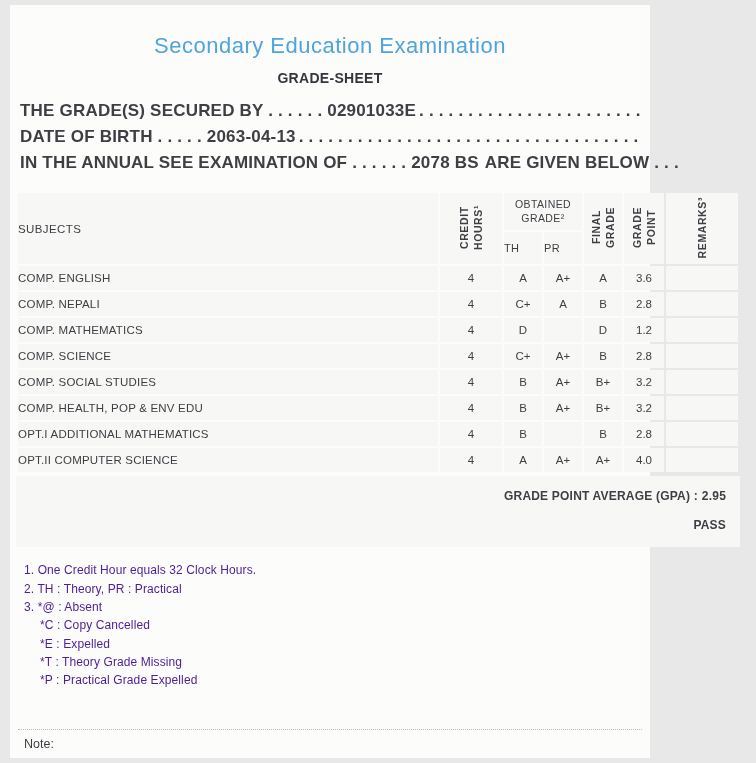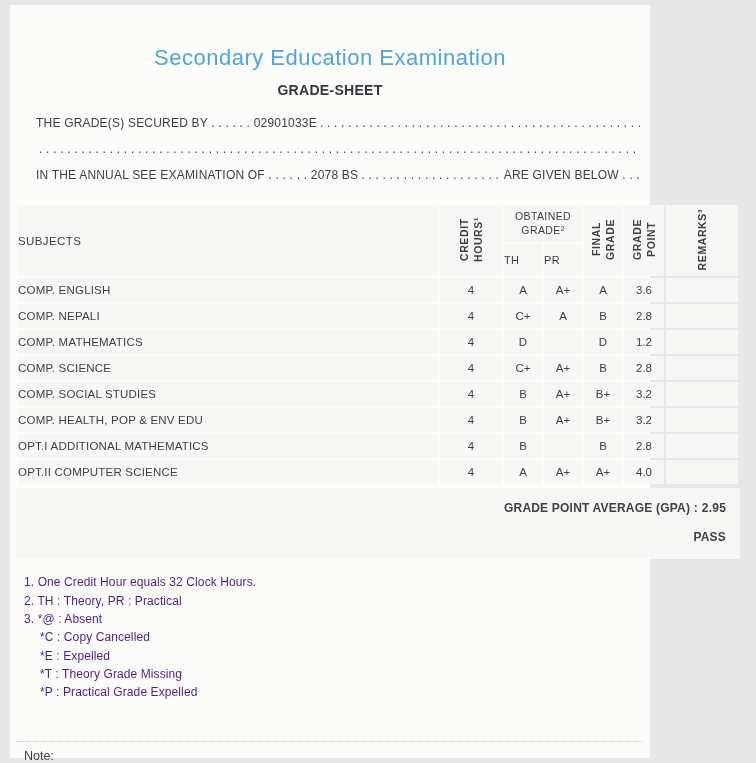--- a/index.html
+++ b/index.html
@@ -16,44 +16,43 @@
     width:756px;height:763px;
     background:var(--page-bg);
     font-family:"Liberation Sans", sans-serif;
     color:var(--ink);
     position:relative;
   }
   .card{
     position:absolute;left:10px;top:5px;
     width:640px;height:753px;
     background:var(--card-bg);
-    padding:16px 6px;
+    padding:4px 6px;
   }
   .title{
     margin:24px 0 0 0;
     text-align:center;
     font-size:22px;font-weight:400;
     color:var(--accent);
     letter-spacing:.5px;
   }
   .subtitle{
     margin:11px 0 0 0;
     text-align:center;
     font-size:14px;font-weight:700;
     color:#35353F;
     letter-spacing:.3px;
   }
   .info{margin:12px 4px 0 4px;}
   .info-line{
     display:flex;align-items:baseline;
     height:26px;line-height:26px;
-    font-size:12px;font-weight:400;
+    font-size:17px;font-weight:700;
     white-space:nowrap;
     letter-spacing:.2px;
-    margin-left:16px;
   }
   .leader{
     flex:1 1 auto;min-width:0;
     overflow:hidden;
     margin-left:3px;
   }
   .info-suffix{margin-left:3px;}
   
   table.grades{
     width:724px;
@@ -141,20 +140,21 @@
 
   <h1 class="title">Secondary Education Examination</h1>
   <h2 class="subtitle">GRADE-SHEET</h2>
 
   <div class="info">
     <div class="info-line">
       <span>THE GRADE(S) SECURED BY . . . . . . 02901033E</span>
       <span class="leader">. . . . . . . . . . . . . . . . . . . . . . . . . . . . . . . . . . . . . . . . . . . . . . . . . . . . . . . . . . . . . . . . . . . . . . . . . . . . . . . . . . . . . . . . . . . . . . . . . . . . . . . .</span>
     </div>
     <div class="info-line">
+      <span>DATE OF BIRTH . . . . . 2063-04-13</span>
       <span class="leader">. . . . . . . . . . . . . . . . . . . . . . . . . . . . . . . . . . . . . . . . . . . . . . . . . . . . . . . . . . . . . . . . . . . . . . . . . . . . . . . . . . . . . . . . . . . . . . . . . . . . . . . .</span>
     </div>
     <div class="info-line">
       <span>IN THE ANNUAL SEE EXAMINATION OF . . . . . . 2078 BS</span>
       <span class="leader">. . . . . . . . . . . . . . . . . . . . . . . . . . . . . . . . . . . . . . . . . . . . . . . . . . . . . . . . . . . . . . . . . . . . . . . . . . . . . . . . . . . . . . . . . . . . . . . . . . . . . . . .</span>
       <span class="info-suffix">ARE GIVEN BELOW . . .</span>
     </div>
   </div>
 
   <table class="grades">

